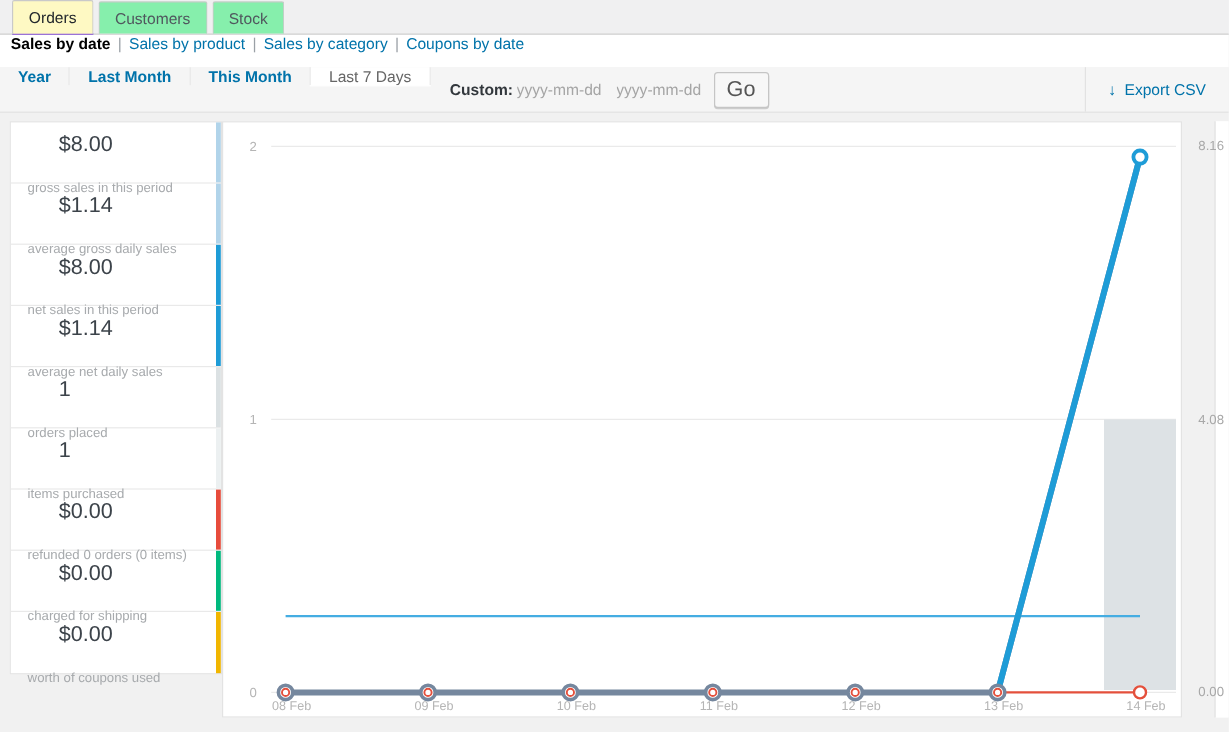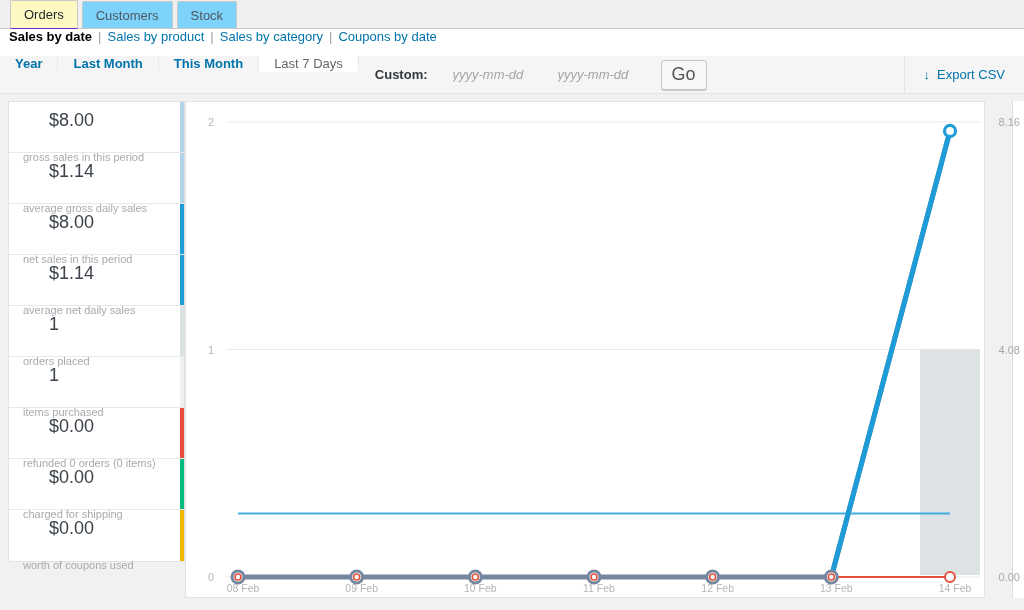--- a/index.html
+++ b/index.html
@@ -9,21 +9,21 @@
     font-family:"Liberation Sans",sans-serif;
     font-size:13px;color:#444;
     -webkit-font-smoothing:antialiased;
   }
   
   .topbar{
     height:29px;background:#f0f0f1;border-bottom:1px solid #c9c9c9;
     display:flex;align-items:flex-end;padding-left:6px;box-sizing:border-box;
   }
   .nav-tab{
-    margin-left:4px;padding:6px 13px 5px;background:#7dd3fc;
+    margin-left:4px;padding:6px 13px 5px;background:#86efac;
     border:1px solid #c9c9c9;border-bottom:none;border-radius:2px 2px 0 0;
     color:#50575e;cursor:pointer;white-space:nowrap;
   }
   .nav-tab.active{
     background:#fef9c3;color:#23282d;font-weight:400;
     margin-bottom:-1px;padding-bottom:6px;border-bottom:1px solid #6d28d9;
   }
   
   .subnav{
     height:27px;background:#fff;display:flex;align-items:flex-start;
@@ -40,25 +40,25 @@
   .range-tab{
     display:flex;align-items:center;padding:0 15px;
     border-right:1px solid #e8e8e8;color:#0073aa;font-weight:700;cursor:pointer;
   }
   .range-tab.active{
     background:#fff;color:#666;font-weight:400;position:relative;
   }
   .range-tab.active::after{
     content:'';position:absolute;left:-1px;right:-1px;bottom:-1px;height:1px;background:#fff;
   }
-  .custom-group{display:flex;align-items:center;gap:23px;padding:0 16px;}
+  .custom-group{display:flex;align-items:center;gap:1px;padding:0 16px;}
   .custom-group .lbl{font-weight:700;color:#32373c;}
   .custom-group input{
     width:78px;border:none;background:transparent;outline:none;
-    color:#6d28d9;font-size:13px;font-family:"Liberation Sans",sans-serif;padding:4px 2px;font-style:italic;
+    color:#6d28d9;font-size:13px;font-family:"Liberation Sans",sans-serif;padding:4px 2px;
   }
   .custom-group input::placeholder{color:#a5a5a5;}
   .go-btn{
     background:#f7f7f7;border:1px solid #c5c5c5;border-radius:3px;
     padding:3px 10px 4px;color:#555;font-size:18px;cursor:pointer;
     box-shadow:0 1px 0 #ccc;font-family:"Liberation Sans",sans-serif;
   }
   .export-box{
     margin-left:auto;display:flex;align-items:center;
     border-left:1px solid #e2e2e2;padding:0 19px;

